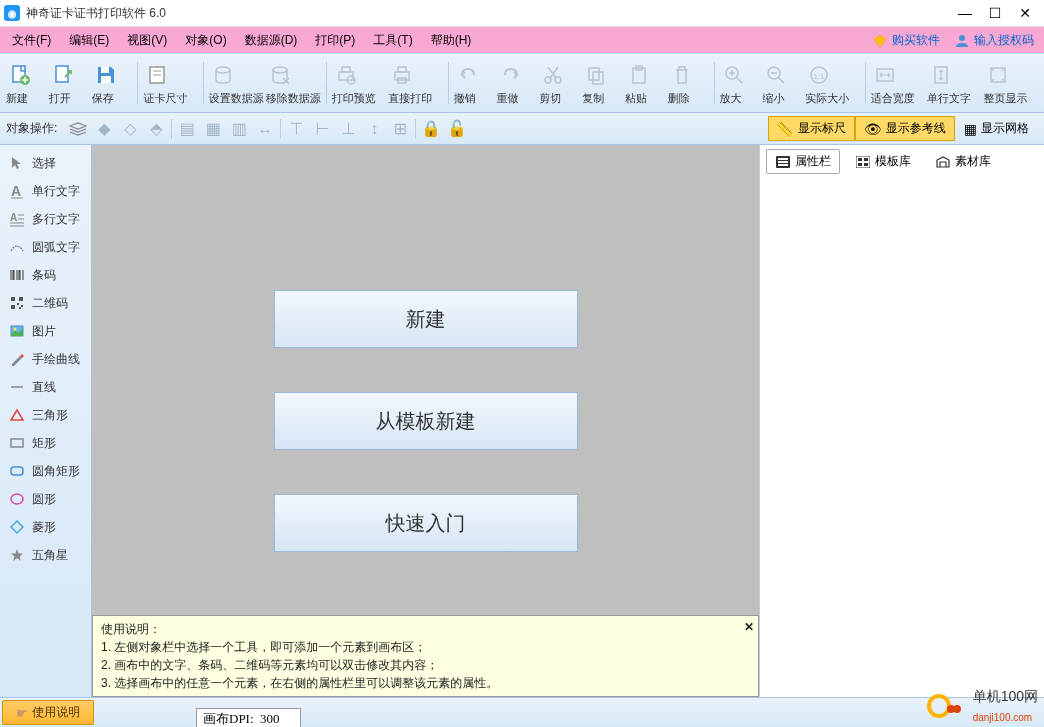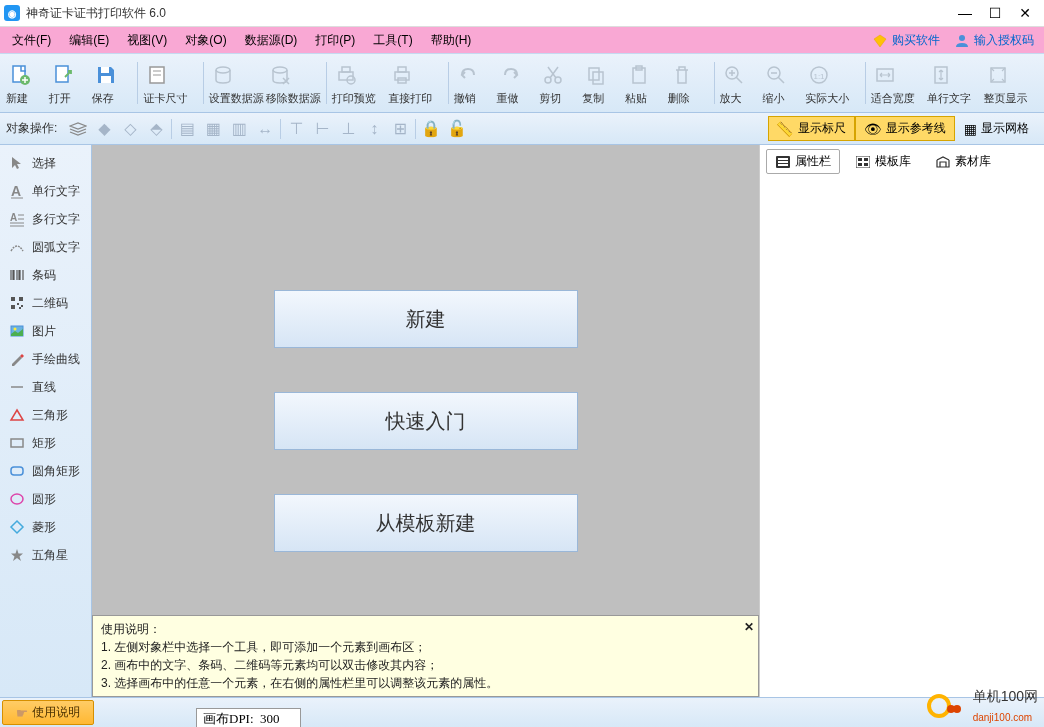--- a/index.html
+++ b/index.html
@@ -471,22 +471,22 @@
             <path d="M8 2 L9.5 6.5 L14 6.5 L10.5 9.5 L12 14 L8 11 L4 14 L5.5 9.5 L2 6.5 L6.5 6.5 Z" fill="#888"></path>
           </svg>
         </span>
         <span>五角星</span>
       </div>
     </div>
 
   <div class="canvas-area">
     <div class="canvas-center">
       <button class="big-btn">新建</button>
+      <button class="big-btn">从模板新建</button>
       <button class="big-btn">快速入门</button>
-      <button class="big-btn">从模板新建</button>
     </div>
     <div class="help-panel">
       <div class="close-x">✕</div>
       <div>使用说明：</div>
       <div>1. 左侧对象栏中选择一个工具，即可添加一个元素到画布区；</div>
       <div>2. 画布中的文字、条码、二维码等元素均可以双击修改其内容；</div>
       <div>3. 选择画布中的任意一个元素，在右侧的属性栏里可以调整该元素的属性。</div>
     </div>
   </div>
 

